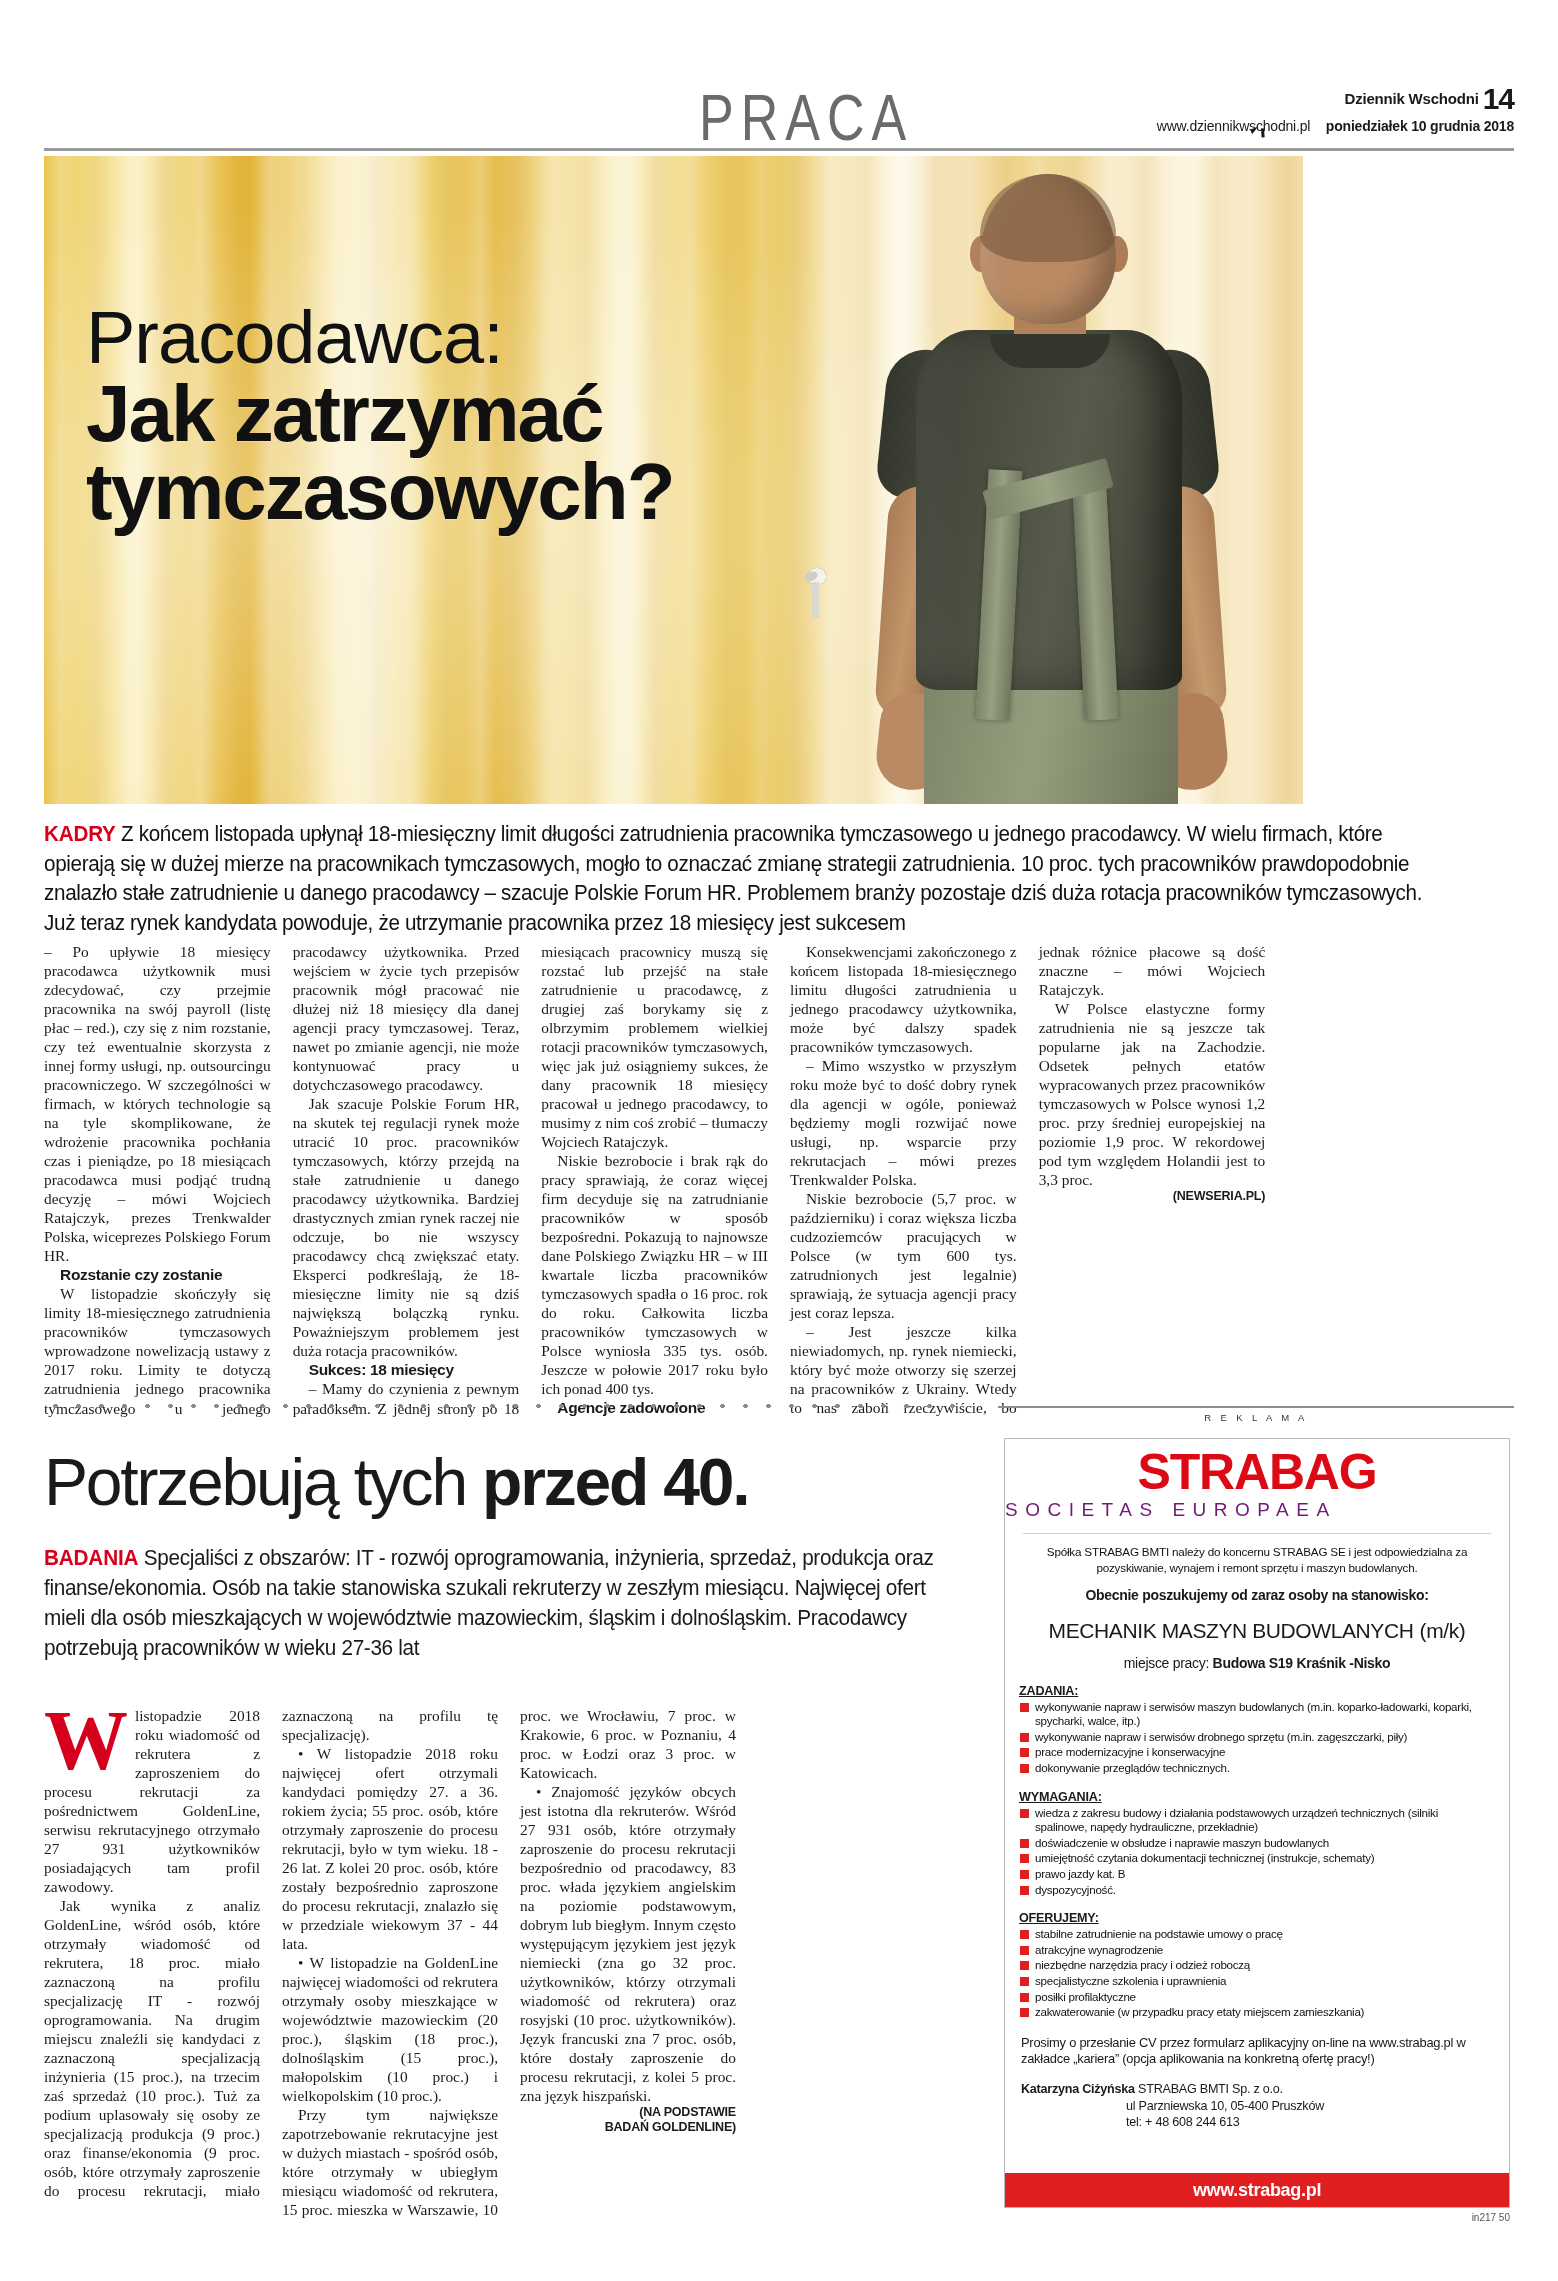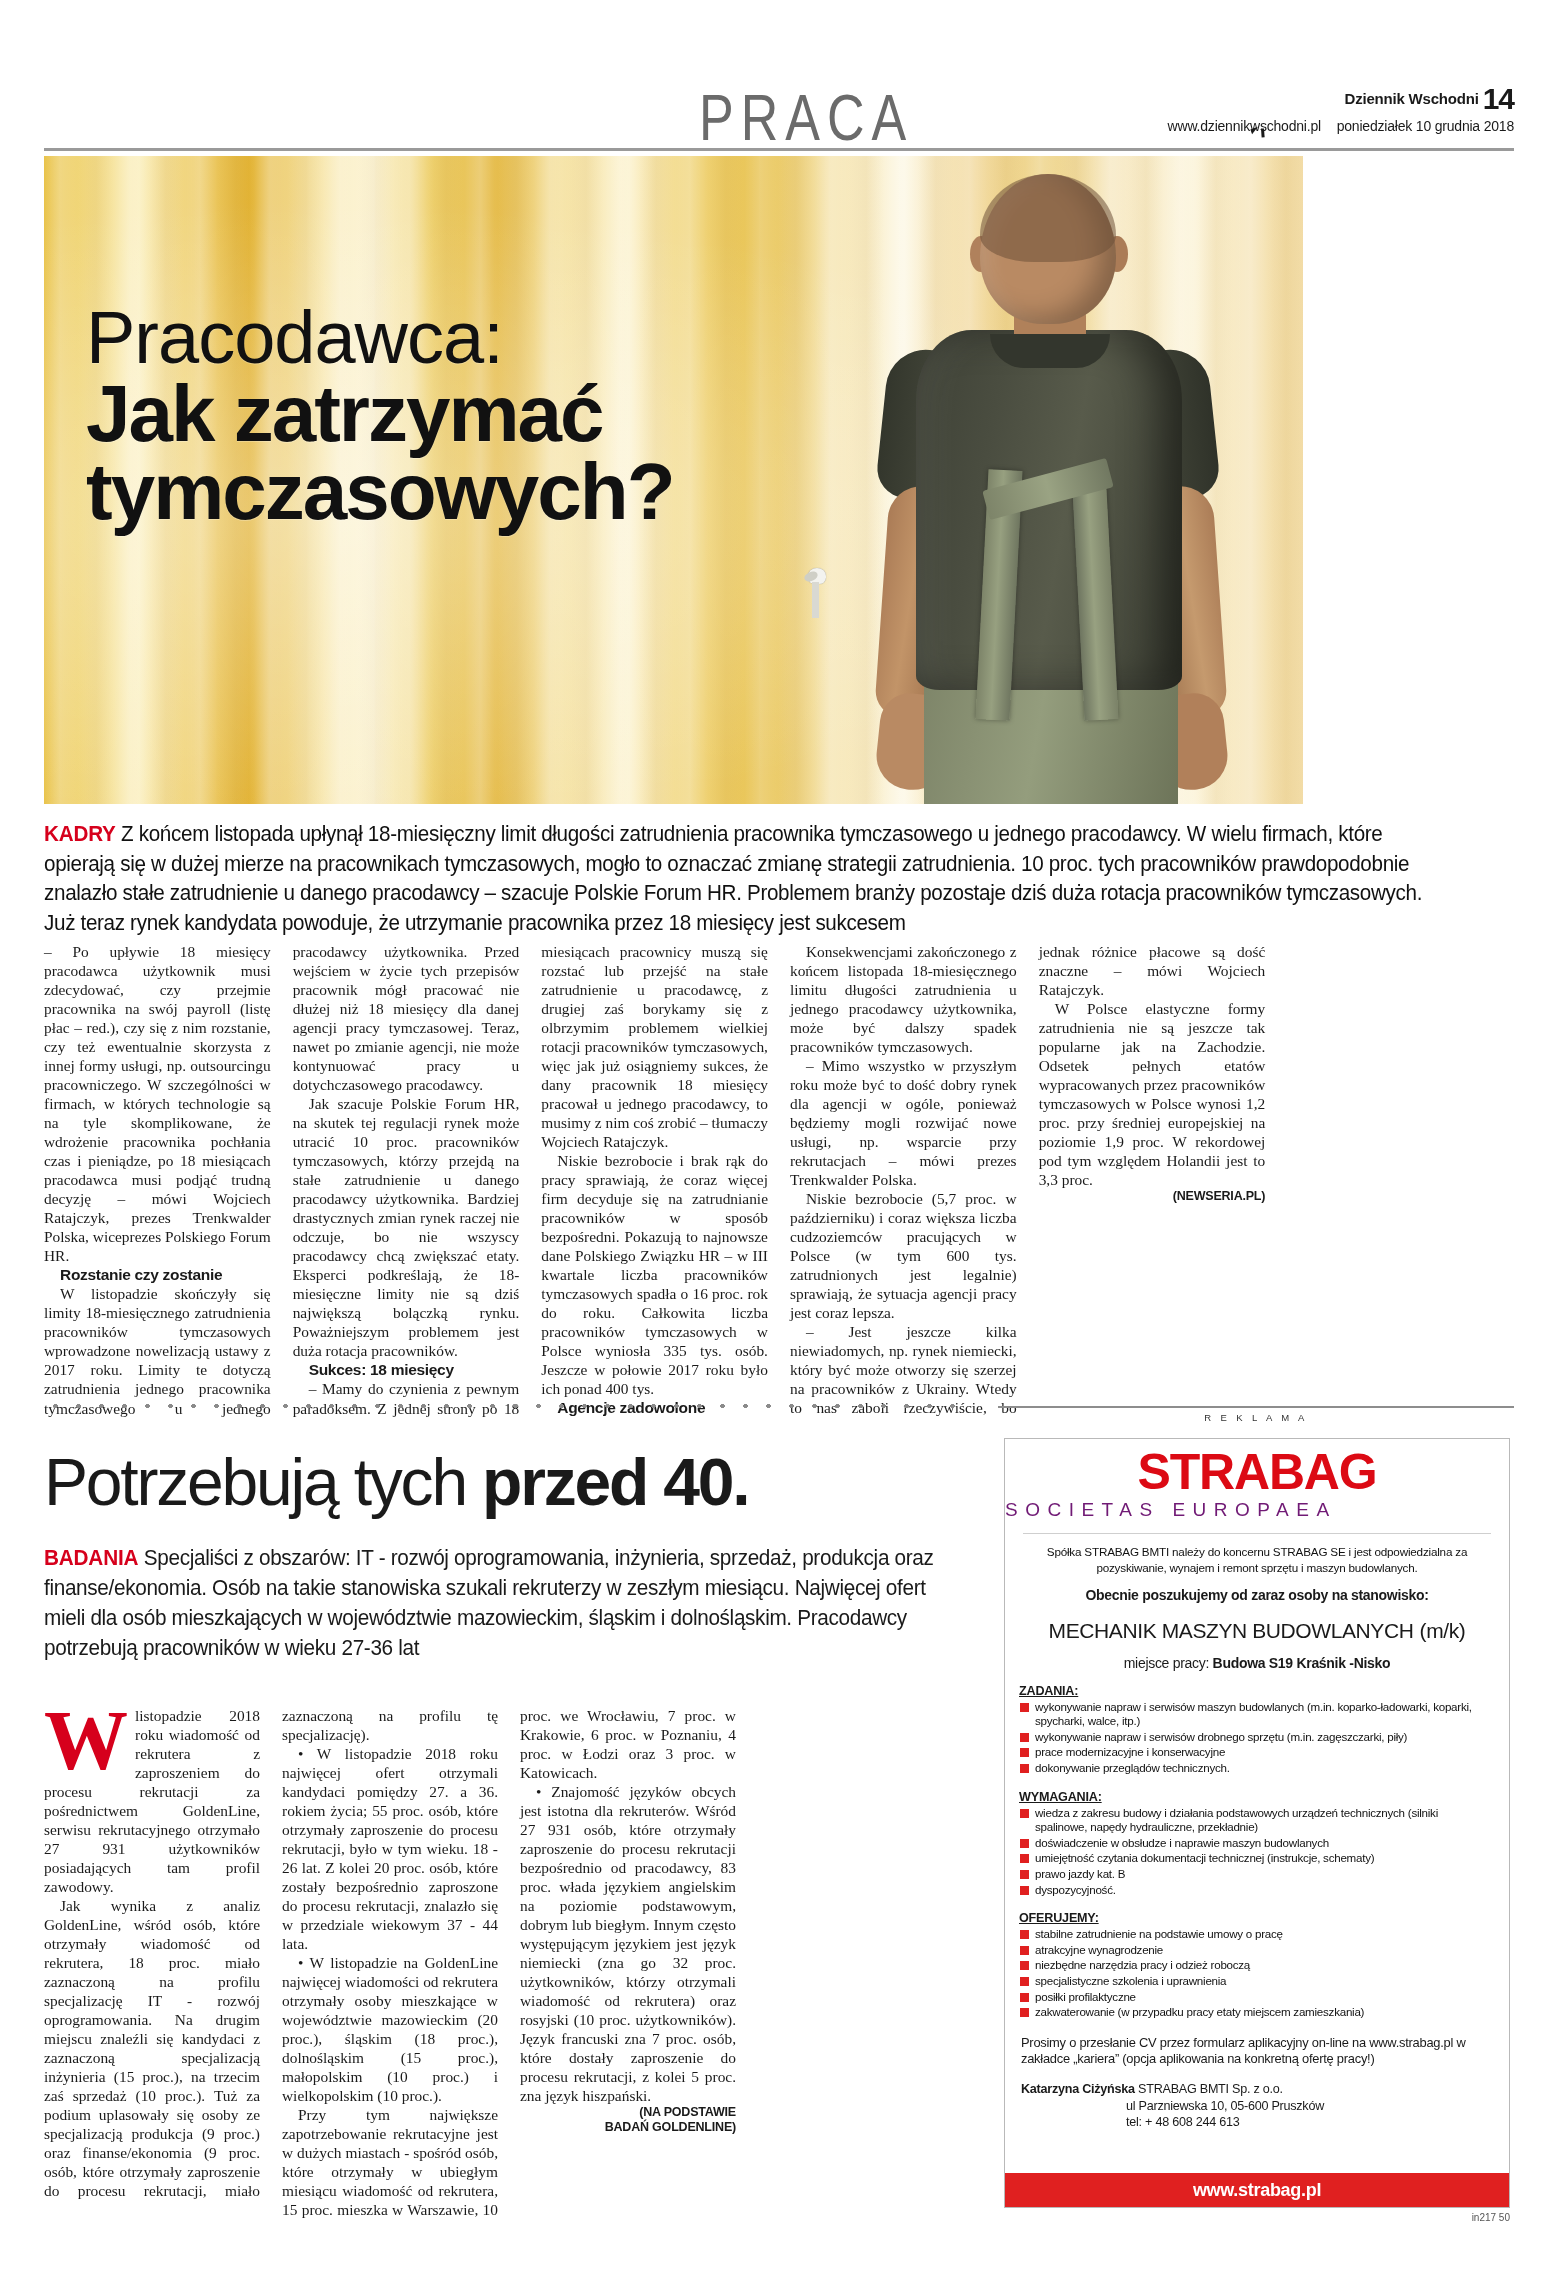--- a/index.html
+++ b/index.html
@@ -23,21 +23,21 @@
     transform:scaleY(1.25);transform-origin:left top;
   }
   .masthead-right{
     position:absolute;right:0;top:-4px;text-align:right;
     font-family:"Liberation Sans", sans-serif;
   }
   .mh-line1{font-size:15px;font-weight:bold;color:#1a1a1a;letter-spacing:-0.2px;}
   .mh-page{font-size:30px;font-weight:bold;vertical-align:-5px;margin-left:4px;letter-spacing:-1px;}
   .mh-line2{font-size:14px;color:#1a1a1a;margin-top:2px;letter-spacing:-0.2px;}
   .mh-url{font-weight:normal;}
-  .mh-date{font-weight:normal;padding-left:12px;}
+  .mh-date{font-weight:bold;padding-left:12px;}
   .mh-rule{position:absolute;left:0;top:62px;width:1470px;height:3px;background:#9a9a9a;}
   .cursor{
     position:absolute;left:1251px;top:128px;width:0;height:0;
     border-left:8px solid #1a1a1a;border-bottom:5px solid transparent;
     transform:rotate(-20deg);
   }
   .cursor:after{
     content:"";position:absolute;left:1px;top:3px;width:3px;height:9px;
     background:#1a1a1a;transform:rotate(16deg);
   }
@@ -428,21 +428,21 @@
     <div class="ad-li">atrakcyjne wynagrodzenie</div>
     <div class="ad-li">niezbędne narzędzia pracy i odzież roboczą</div>
     <div class="ad-li">specjalistyczne szkolenia i uprawnienia</div>
     <div class="ad-li">posiłki profilaktyczne</div>
     <div class="ad-li">zakwaterowanie (w przypadku pracy etaty miejscem zamieszkania)</div>
 
     <div class="ad-note">Prosimy o przesłanie CV przez formularz aplikacyjny on-line na www.strabag.pl w zakładce „kariera” (opcja aplikowania na konkretną ofertę pracy!)</div>
 
     <div class="ad-contact">
       <b>Katarzyna Ciżyńska</b><span> STRABAG BMTI Sp. z o.o.</span>
-      <span class="ind">ul Parzniewska 10, 05-600 Pruszków</span>
+      <span class="ind">ul Parzniewska 10, 05-400 Pruszków</span>
       <span class="ind">tel: + 48 608 244 613</span>
     </div>
 
     <div class="ad-bar">www.strabag.pl</div>
   </div>
   <div class="ad-code">in217 50</div>
 
 </div>
 
 </body></html>

